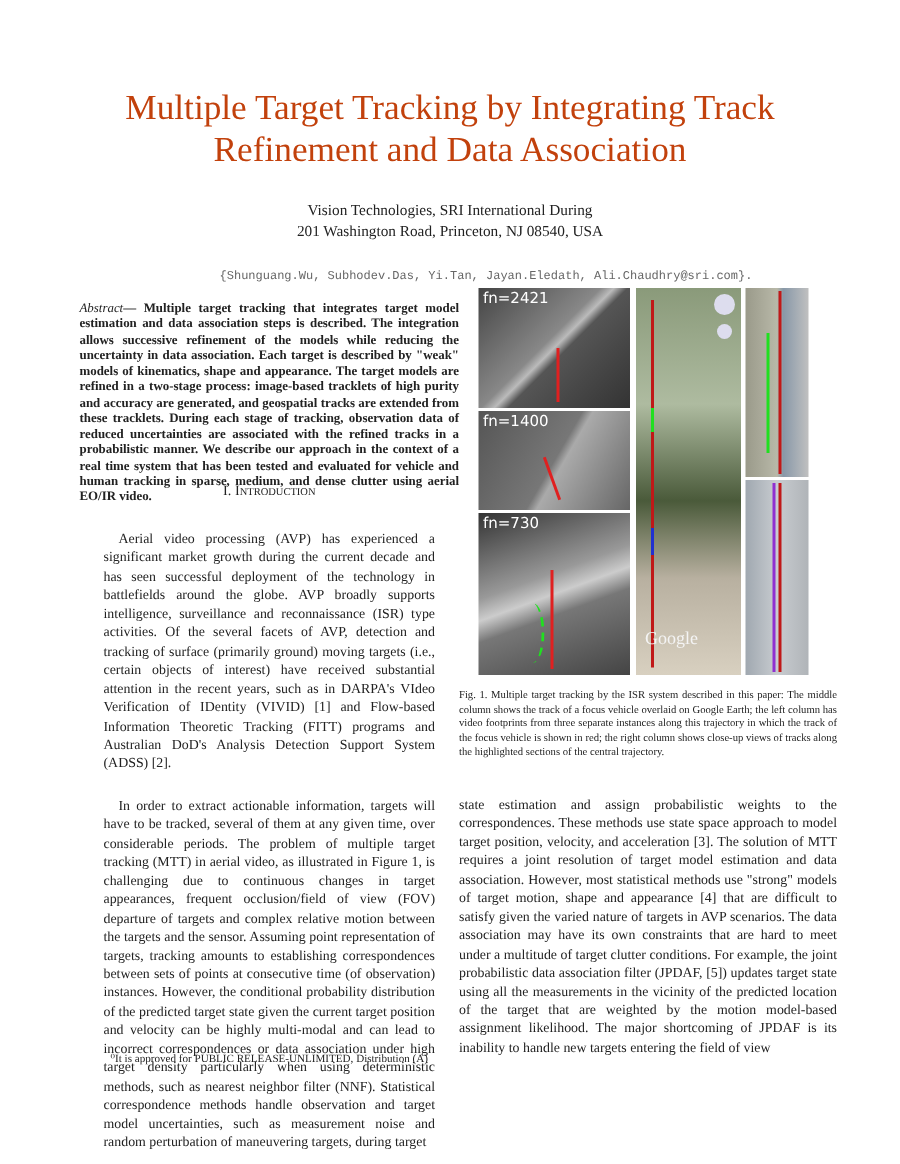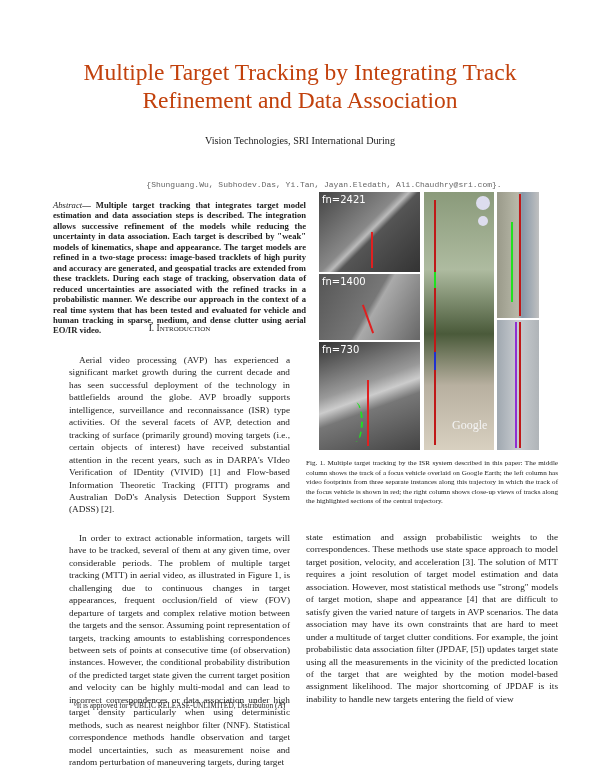--- a/index.html
+++ b/index.html
@@ -30,20 +30,21 @@
 </head>
 <body>
 
 <div class="title">
   <div>Multiple Target Tracking by Integrating Track</div>
   <div>Refinement and Data Association</div>
 </div>
 
 <div class="authors">
   <div>Vision Technologies, SRI International During</div>
+  <div>201 Washington Road, Princeton, NJ 08540, USA</div>
 </div>
 <div class="emails">{Shunguang.Wu, Subhodev.Das, Yi.Tan, Jayan.Eledath, Ali.Chaudhry@sri.com}.</div>
 
 <div class="col left abstract">
   <span class="lbl">Abstract</span><span>— Multiple target tracking that integrates target model estimation and data association steps is described. The integration allows successive refinement of the models while reducing the uncertainty in data association. Each target is described by "weak" models of kinematics, shape and appearance. The target models are refined in a two-stage process: image-based tracklets of high purity and accuracy are generated, and geospatial tracks are extended from these tracklets. During each stage of tracking, observation data of reduced uncertainties are associated with the refined tracks in a probabilistic manner. We describe our approach in the context of a real time system that has been tested and evaluated for vehicle and human tracking in sparse, medium, and dense clutter using aerial EO/IR video.</span>
 </div>
 
 <div class="sec">
   <span>I.</span>
   <span class="sc">Introduction</span>
@@ -71,21 +72,21 @@
     <div style="position:absolute;left:48px;top:38px;width:2px;height:66px;background:#e02020;"></div>
     <div style="position:absolute;left:28px;top:60px;width:14px;height:40px;border-right:2px dashed #20e020;border-radius:0 50% 50% 0;"></div>
   </div>
 
   <div class="panel" style="left:105px;top:0;width:70px;height:258px;background:linear-gradient(180deg,#8a9a7a,#aebba0 30%,#4a5a3a 55%,#b8b0a0 75%,#d8d0c0);">
     <div style="position:absolute;left:10px;top:8px;width:2px;height:245px;background:#c01818;"></div>
     <div style="position:absolute;left:10px;top:80px;width:2px;height:16px;background:#20e020;"></div>
     <div style="position:absolute;left:10px;top:160px;width:2px;height:18px;background:#2030d0;"></div>
     <div style="position:absolute;left:52px;top:4px;width:14px;height:14px;border-radius:50%;background:#dde;"></div>
     <div style="position:absolute;left:54px;top:24px;width:10px;height:10px;border-radius:50%;background:#dde;"></div>
-    <span style="position:absolute;left:28px;top:226px;color:#f4f4f4;font-size:12px;font-family:'Liberation Serif',serif;">Google</span>
+    <span style="position:absolute;left:6px;top:226px;color:#f4f4f4;font-size:12px;font-family:'Liberation Serif',serif;">Google</span>
   </div>
 
   <div class="panel" style="left:178px;top:0;width:42px;height:126px;background:linear-gradient(90deg,#9a9a8a,#b8b8a8 50%,#8898a8 60%,#c0c0c0);">
     <div style="position:absolute;left:22px;top:2px;width:2px;height:122px;background:#c01818;"></div>
     <div style="position:absolute;left:14px;top:30px;width:2px;height:80px;background:#20e020;"></div>
   </div>
   <div class="panel" style="left:178px;top:128px;width:42px;height:130px;background:linear-gradient(90deg,#a0a8b0,#c8ccd0 50%,#b0b4b8);">
     <div style="position:absolute;left:18px;top:2px;width:2px;height:126px;background:#9030d0;"></div>
     <div style="position:absolute;left:22px;top:2px;width:2px;height:126px;background:#c01818;"></div>
   </div>

